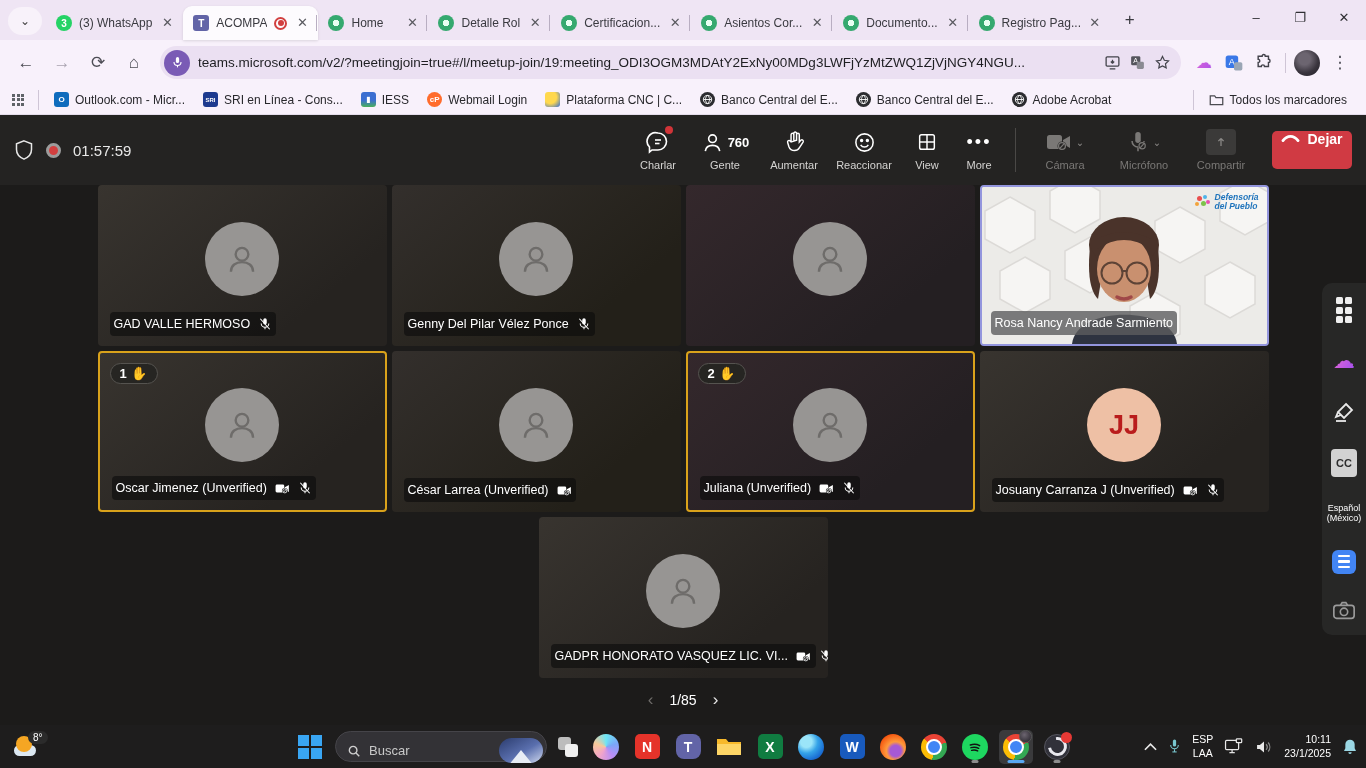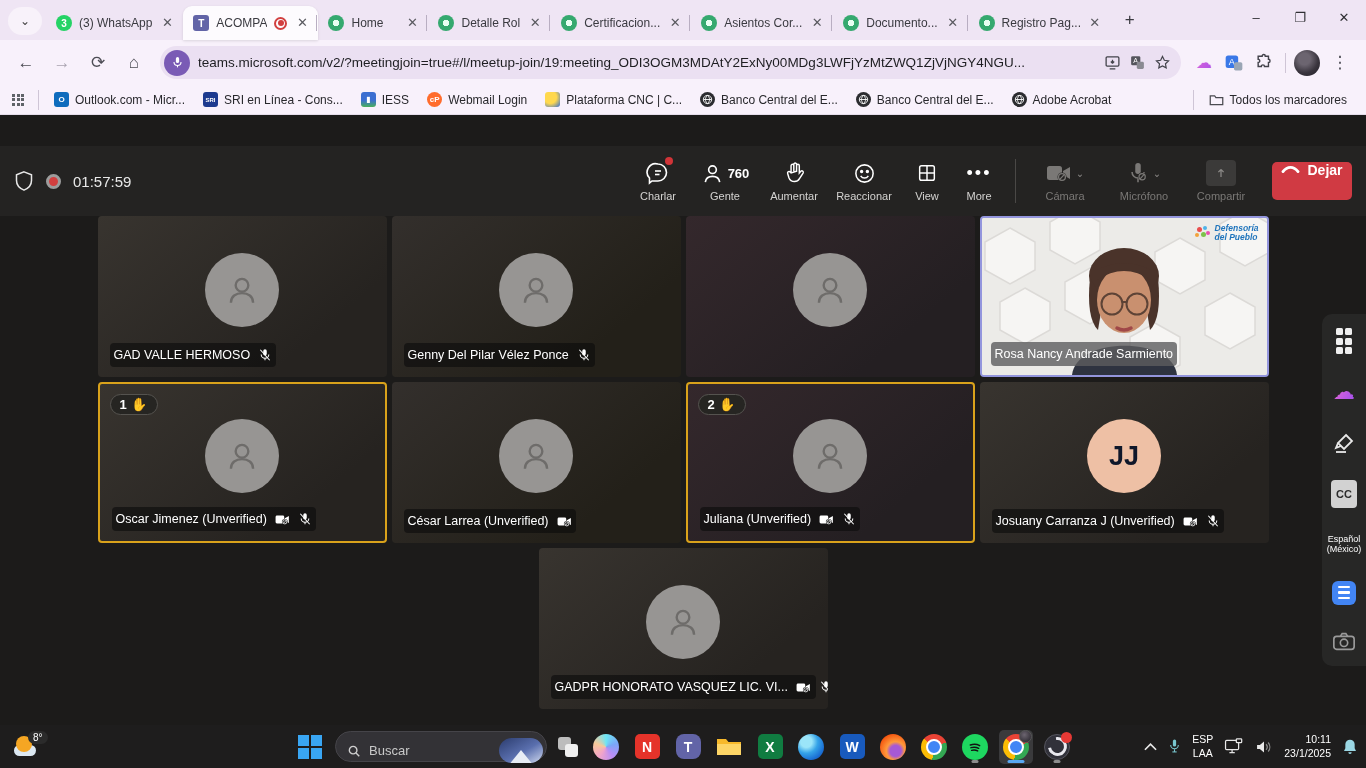--- a/index.html
+++ b/index.html
@@ -42,21 +42,21 @@
     background:radial-gradient(circle at 40% 35%, #6c6570 0 25%, #39343d 60%, #221f26); }
 
   .bookmarks { height:30px; background:#f8f1fb; border-bottom:1px solid #e4dcea; display:flex; align-items:center; padding:0 12px; gap:4px; font-size:12px; color:#28282c; }
   .bm { display:flex; align-items:center; gap:6px; padding:3px 7px; border-radius:6px; white-space:nowrap; }
   .bm-ic { width:15px; height:15px; border-radius:3px; display:flex; align-items:center; justify-content:center; color:#fff; font-size:8px; font-weight:bold; flex:none; }
   .bm-spacer { flex:1; }
   .grid-ic { display:grid; grid-template-columns:repeat(3,3px); grid-gap:1.5px; margin-right:6px; }
   .grid-ic i { width:3px; height:3px; background:#5f6368; }
 
   
-  .meeting { position:relative; height:610px; background:#1c1b1a;margin-top:31px; }
+  .meeting { position:relative; height:610px; background:#1c1b1a; }
   .mtoolbar { height:70px; background:#242322; display:flex; align-items:center; padding:0 14px; }
   .timer-wrap { display:flex; align-items:center; gap:12px; color:#e8e8e8; }
   .rec-ring { width:15px; height:15px; border-radius:50%; background:#d23f3f; border:3px solid #9c9c9c; }
   .timer { font-size:15px; }
   .t-group { margin-left:auto; display:flex; align-items:center; gap:6px; }
   .t-btn { width:58px; display:flex; flex-direction:column; align-items:center; gap:4px; color:#fff; position:relative; }
   .t-btn .t-lab { font-size:11px; color:#d4d3d1; }
   .t-btn.disabled, .t-btn.disabled .t-lab { color:#7a7876; }
   .t-ico { height:26px; display:flex; align-items:center; gap:4px; }
   .notif-dot { position:absolute; top:-3px; right:14px; width:8px; height:8px; border-radius:50%; background:#d13438; }
@@ -68,21 +68,21 @@
 
   .tiles { display:flex; flex-wrap:wrap; gap:5px; width:1175px; margin:0 auto; justify-content:center; }
   .tile { width:289px; height:161px; border-radius:4px; position:relative;
     background:linear-gradient(140deg,#38342f 0%, #262320 75%); overflow:hidden; }
   .tile.v2 { background:linear-gradient(140deg,#332f2c 0%, #232019 75%); }
   .tile.v3 { background:linear-gradient(140deg,#34282c 0%, #241f22 75%); }
   .tile.hand { border:2.5px solid #d9a21b; }
   .tile.speaking { border:2.5px solid #9395dd; background:#e9e8e5; }
   .p-avatar { position:absolute; left:50%; top:46%; transform:translate(-50%,-50%); width:74px; height:74px; border-radius:50%;
     background:#979593; display:flex; align-items:center; justify-content:center; }
-  .p-avatar.initials { background:#eec0a5; color:#0f172a; font-size:27px; font-weight:bold; }
+  .p-avatar.initials { background:#eec0a5; color:#b91c1c; font-size:27px; font-weight:bold; }
   .name-pill { position:absolute; left:12px; bottom:10px; max-width:92%; background:rgba(12,12,12,.62); border-radius:4px;
     padding:5px 4px; display:flex; align-items:center; gap:8px; color:#fff; font-size:12.5px; white-space:nowrap; }
   .name-pill.grey { background:rgba(92,92,94,.8); left:9px; bottom:9px; }
   .pill-ic { display:flex; align-items:center; flex:none; }
   .hand-badge { position:absolute; left:10px; top:10px; background:#262522; border:1px solid #55534f; border-radius:14px;
     padding:2px 9px; display:flex; align-items:center; gap:5px; color:#fff; font-size:13px; font-weight:bold; z-index:2; }
   .hand-glyph { color:#eda63a; font-size:13px; font-weight:normal; }
   .dp-logo { position:absolute; right:8px; top:6px; display:flex; align-items:center; gap:4px; }
   .dp-dots { width:16px; height:14px; position:relative; }
   .dp-dots i { position:absolute; border-radius:50%; }

